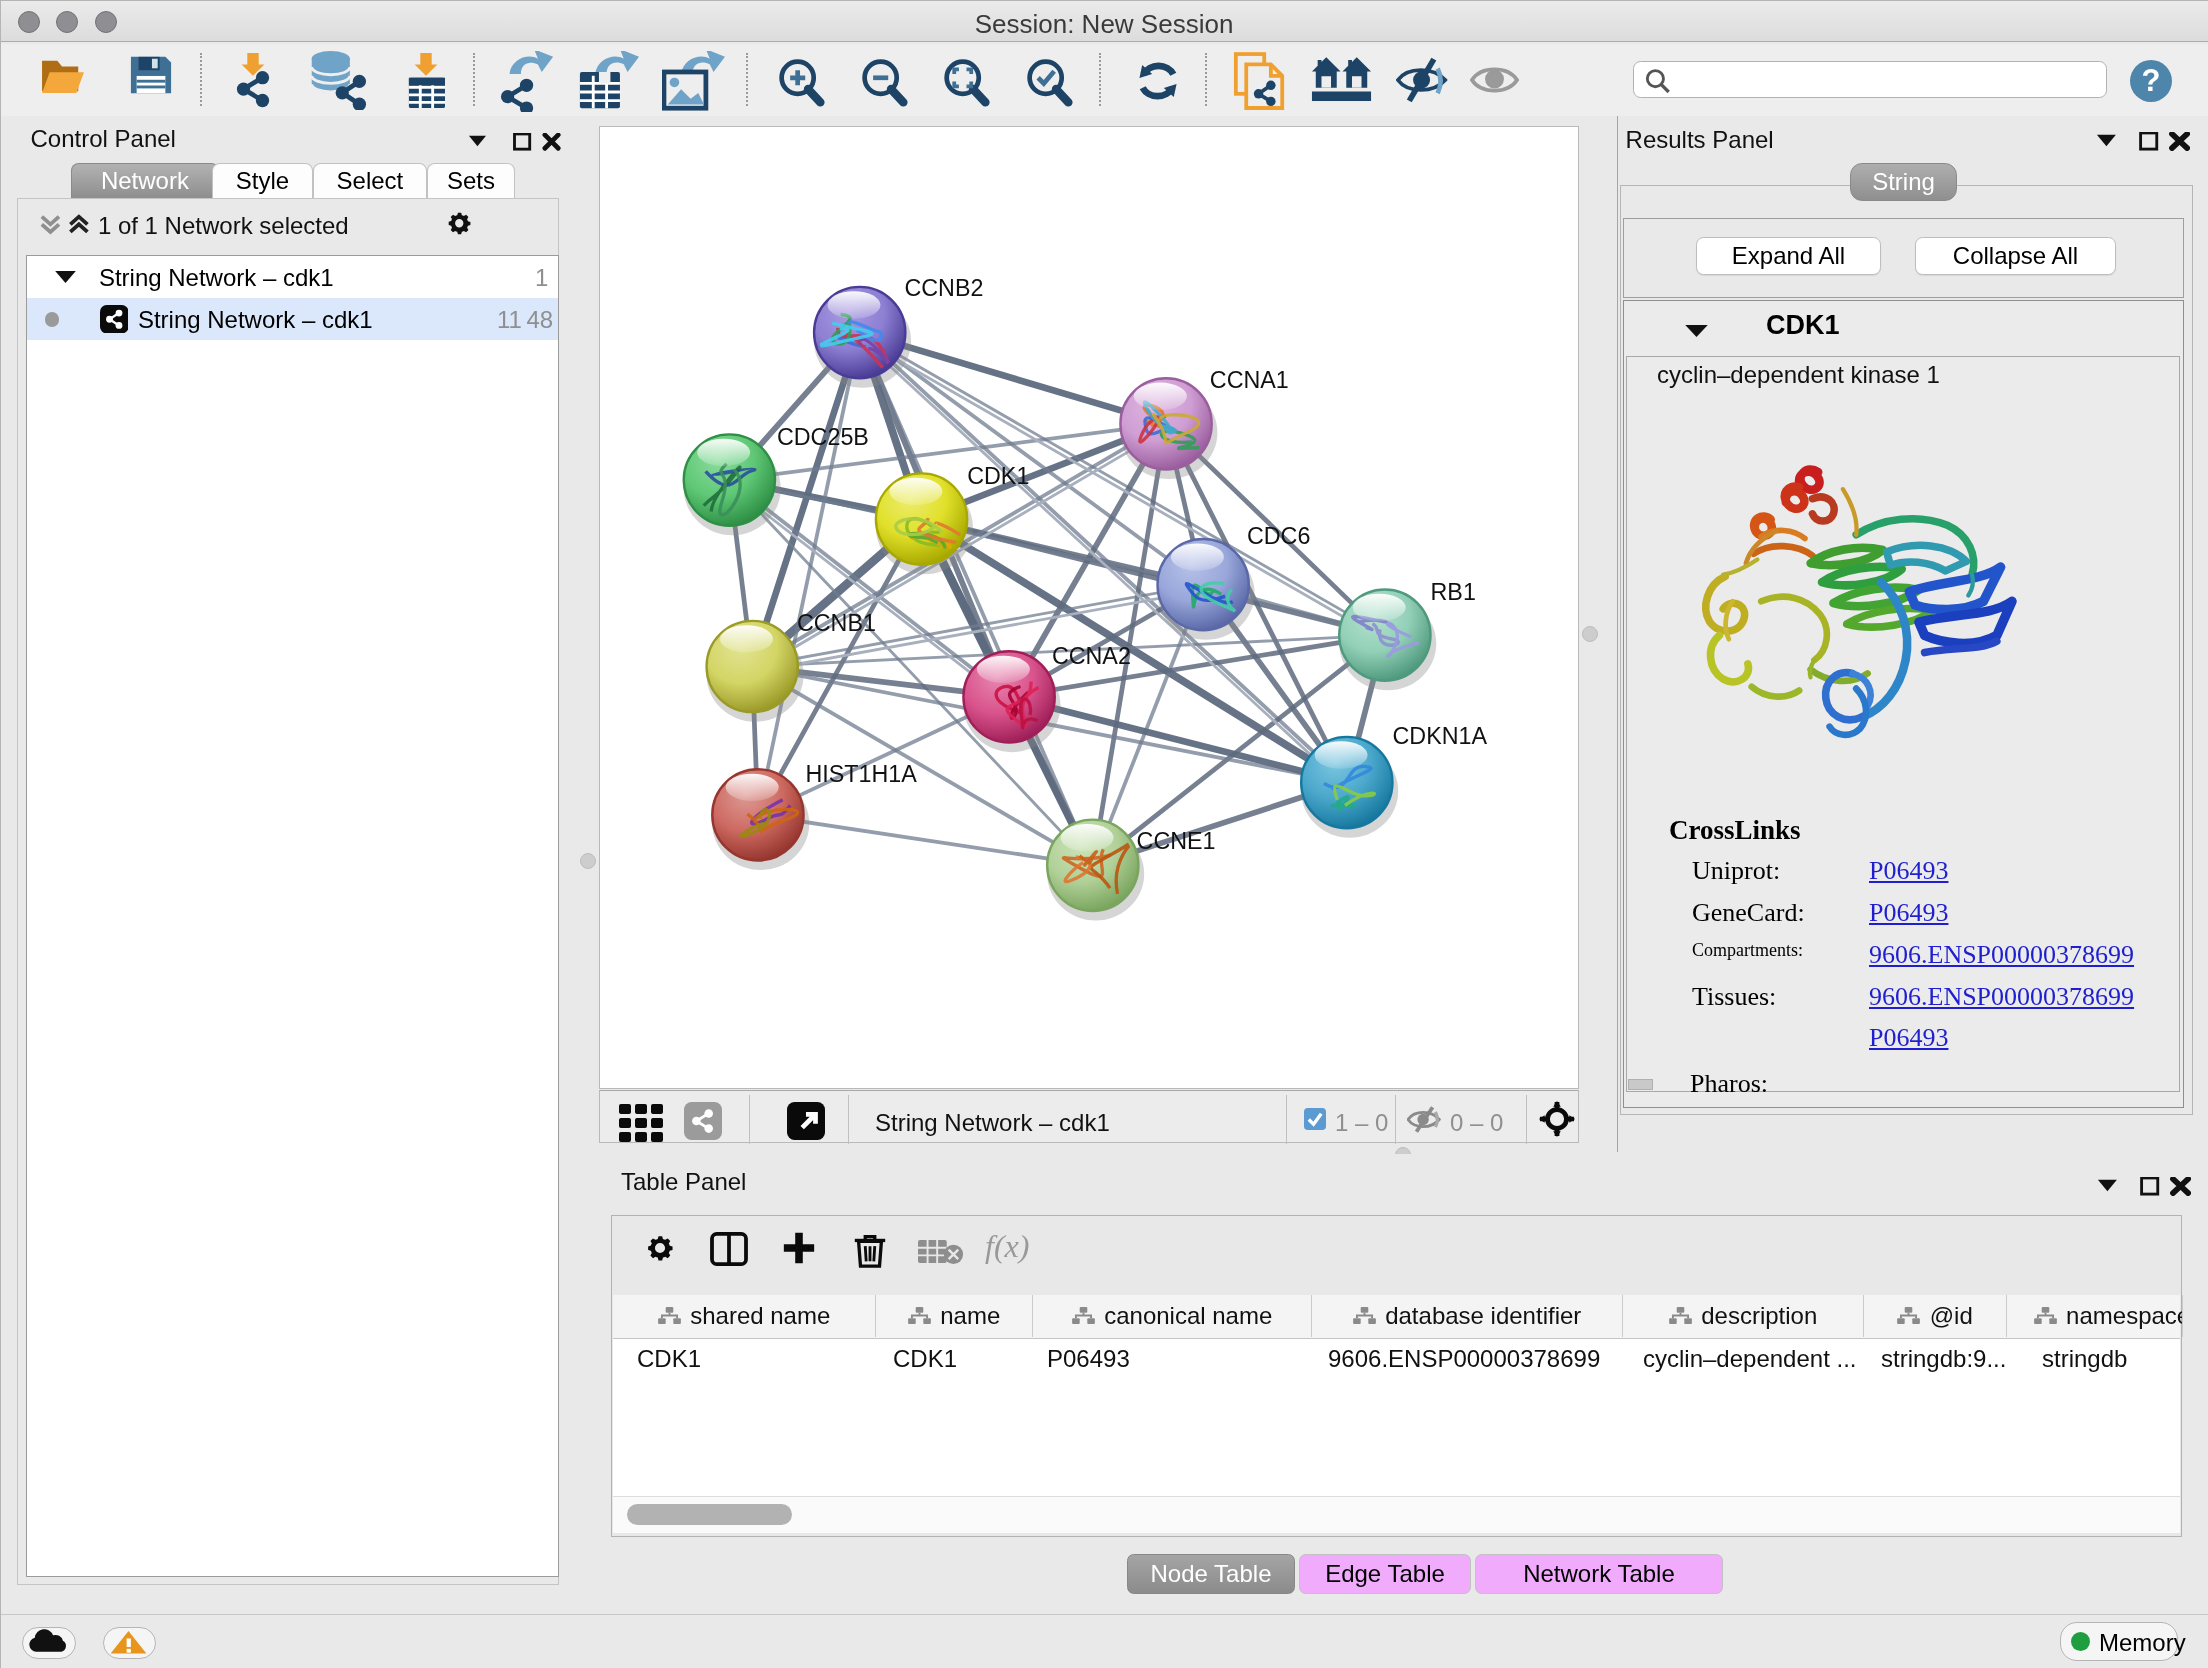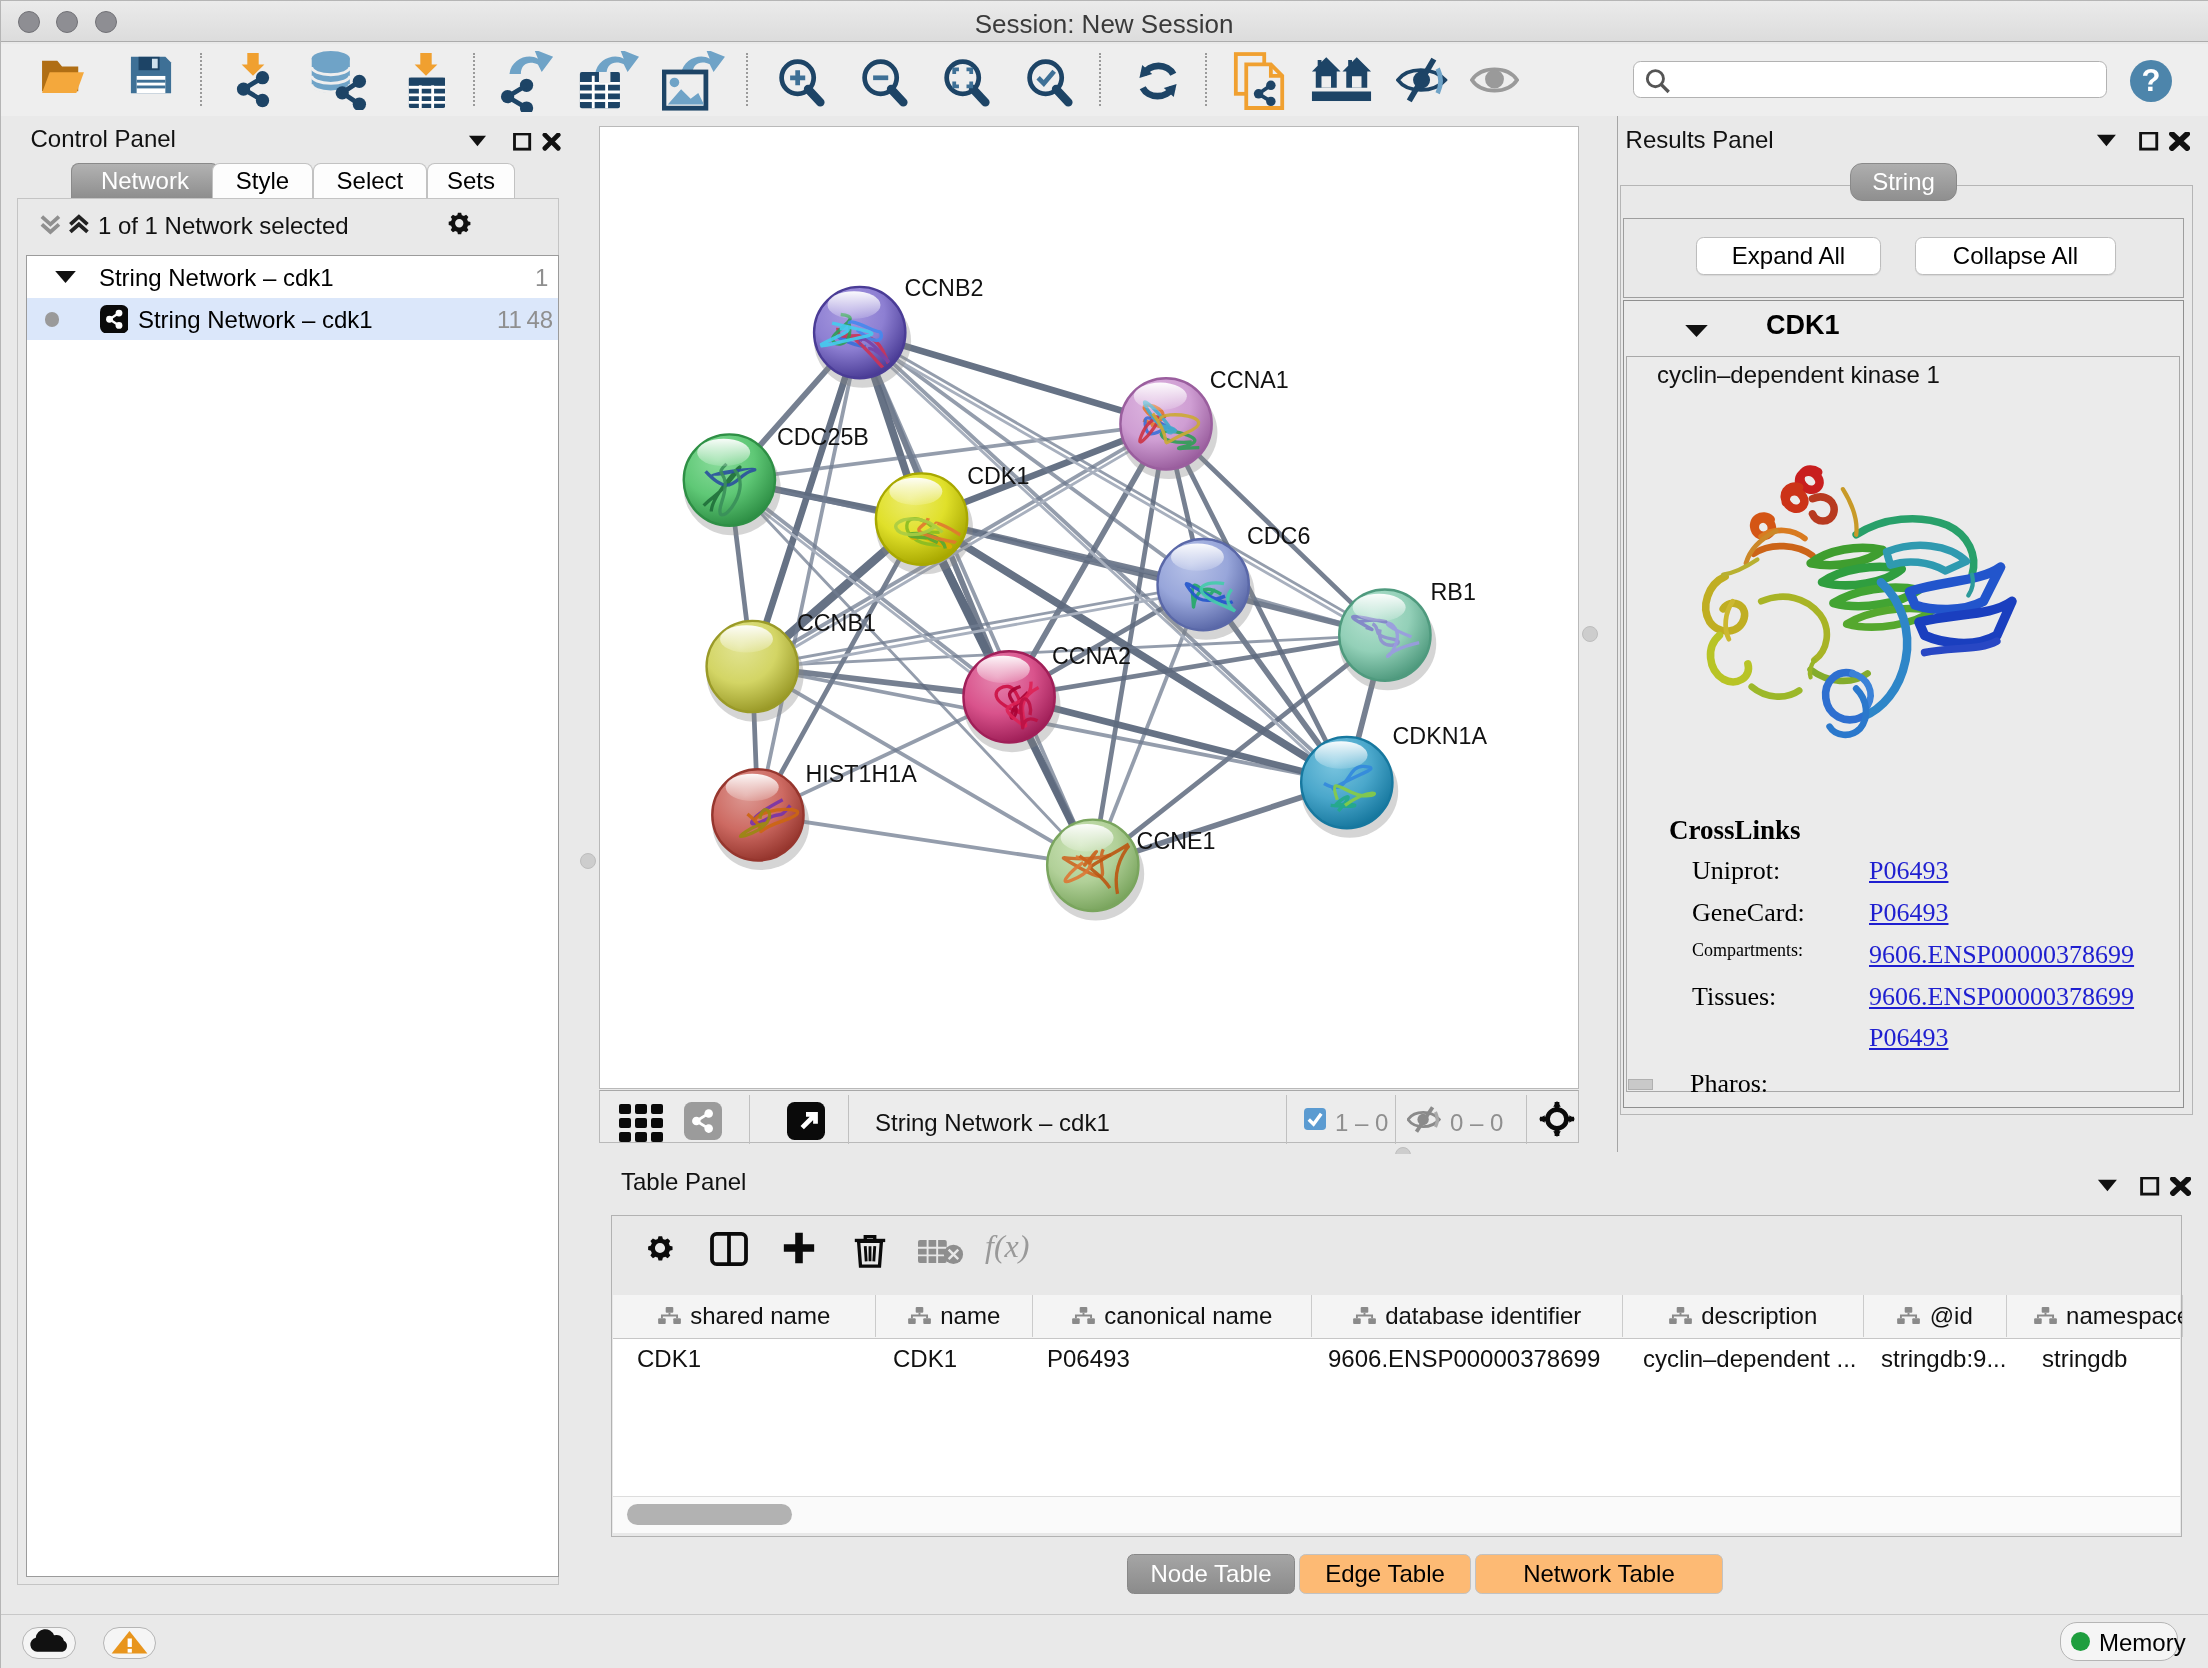--- a/index.html
+++ b/index.html
@@ -23,23 +23,23 @@
 .rpanel{left:1617px;top:116px;width:592px;height:1036px;background:#e9e9e9;border-left:1.9px solid #a5a5a5;}
 .rbox{position:absolute;left:1.9px;top:69px;width:573px;height:930px;border:1.9px solid #b5b5b5;background:#e9e9e9;}
 .stringtab{position:absolute;z-index:6;left:232px;top:47px;width:107px;height:38px;background:linear-gradient(#aeaeae,#8f8f8f);border:1px solid #8a8a8a;border-radius:12px;color:#fff;font-size:24px;text-align:center;line-height:36px;}
 .btn{position:absolute;height:38px;background:#fff;border:1px solid #bdbdbd;border-radius:7.6px;font-size:24px;text-align:center;line-height:36px;color:#000;box-shadow:0 1px 1px rgba(0,0,0,0.08);}
 .serif{font-family:"Liberation Serif",serif;}
 .link{color:#1f1fd0;text-decoration:underline;}
 .tpanel{left:574px;top:1154px;width:1634px;height:456px;background:#e9e9e9;}
 .tbox{position:absolute;left:37px;top:61px;width:1571px;height:322px;border:1.9px solid #b2b2b2;background:#e8e8e8;}
 .thcell svg{flex-shrink:0;}
 .thcell{position:absolute;height:42px;border-right:1.9px solid #cbcbcb;display:flex;align-items:center;justify-content:center;gap:9.5px;font-size:24px;color:#111;}
-.btmtab{position:absolute;height:40px;border:1px solid #c2c2c2;border-radius:6.7px;background:#fdba74;font-size:24px;text-align:center;line-height:38px;}
+.btmtab{position:absolute;height:40px;border:1px solid #c2c2c2;border-radius:6.7px;background:#f0abfc;font-size:24px;text-align:center;line-height:38px;}
 .statusbar{left:0;top:1614px;width:2208px;height:54px;background:#e9e9e9;border-top:1.9px solid #c8c8c8;}
-.sbtn{position:absolute;background:#f5f5f5;border:1.9px solid #b5b5b5;border-radius:17px;text-align:center;}
+.sbtn{position:absolute;background:#f5f5f5;border:1.9px solid #b5b5b5;border-radius:17px;}
 text{font-family:"Liberation Sans",sans-serif;}
 </style></head>
 <body>
 
 <div class="abs titlebar"></div>
 <div class="abs tl" style="left:18px;"></div>
 <div class="abs tl" style="left:56px;"></div>
 <div class="abs tl" style="left:95px;"></div>
 <div class="abs wtitle">Session: New Session</div>
 

